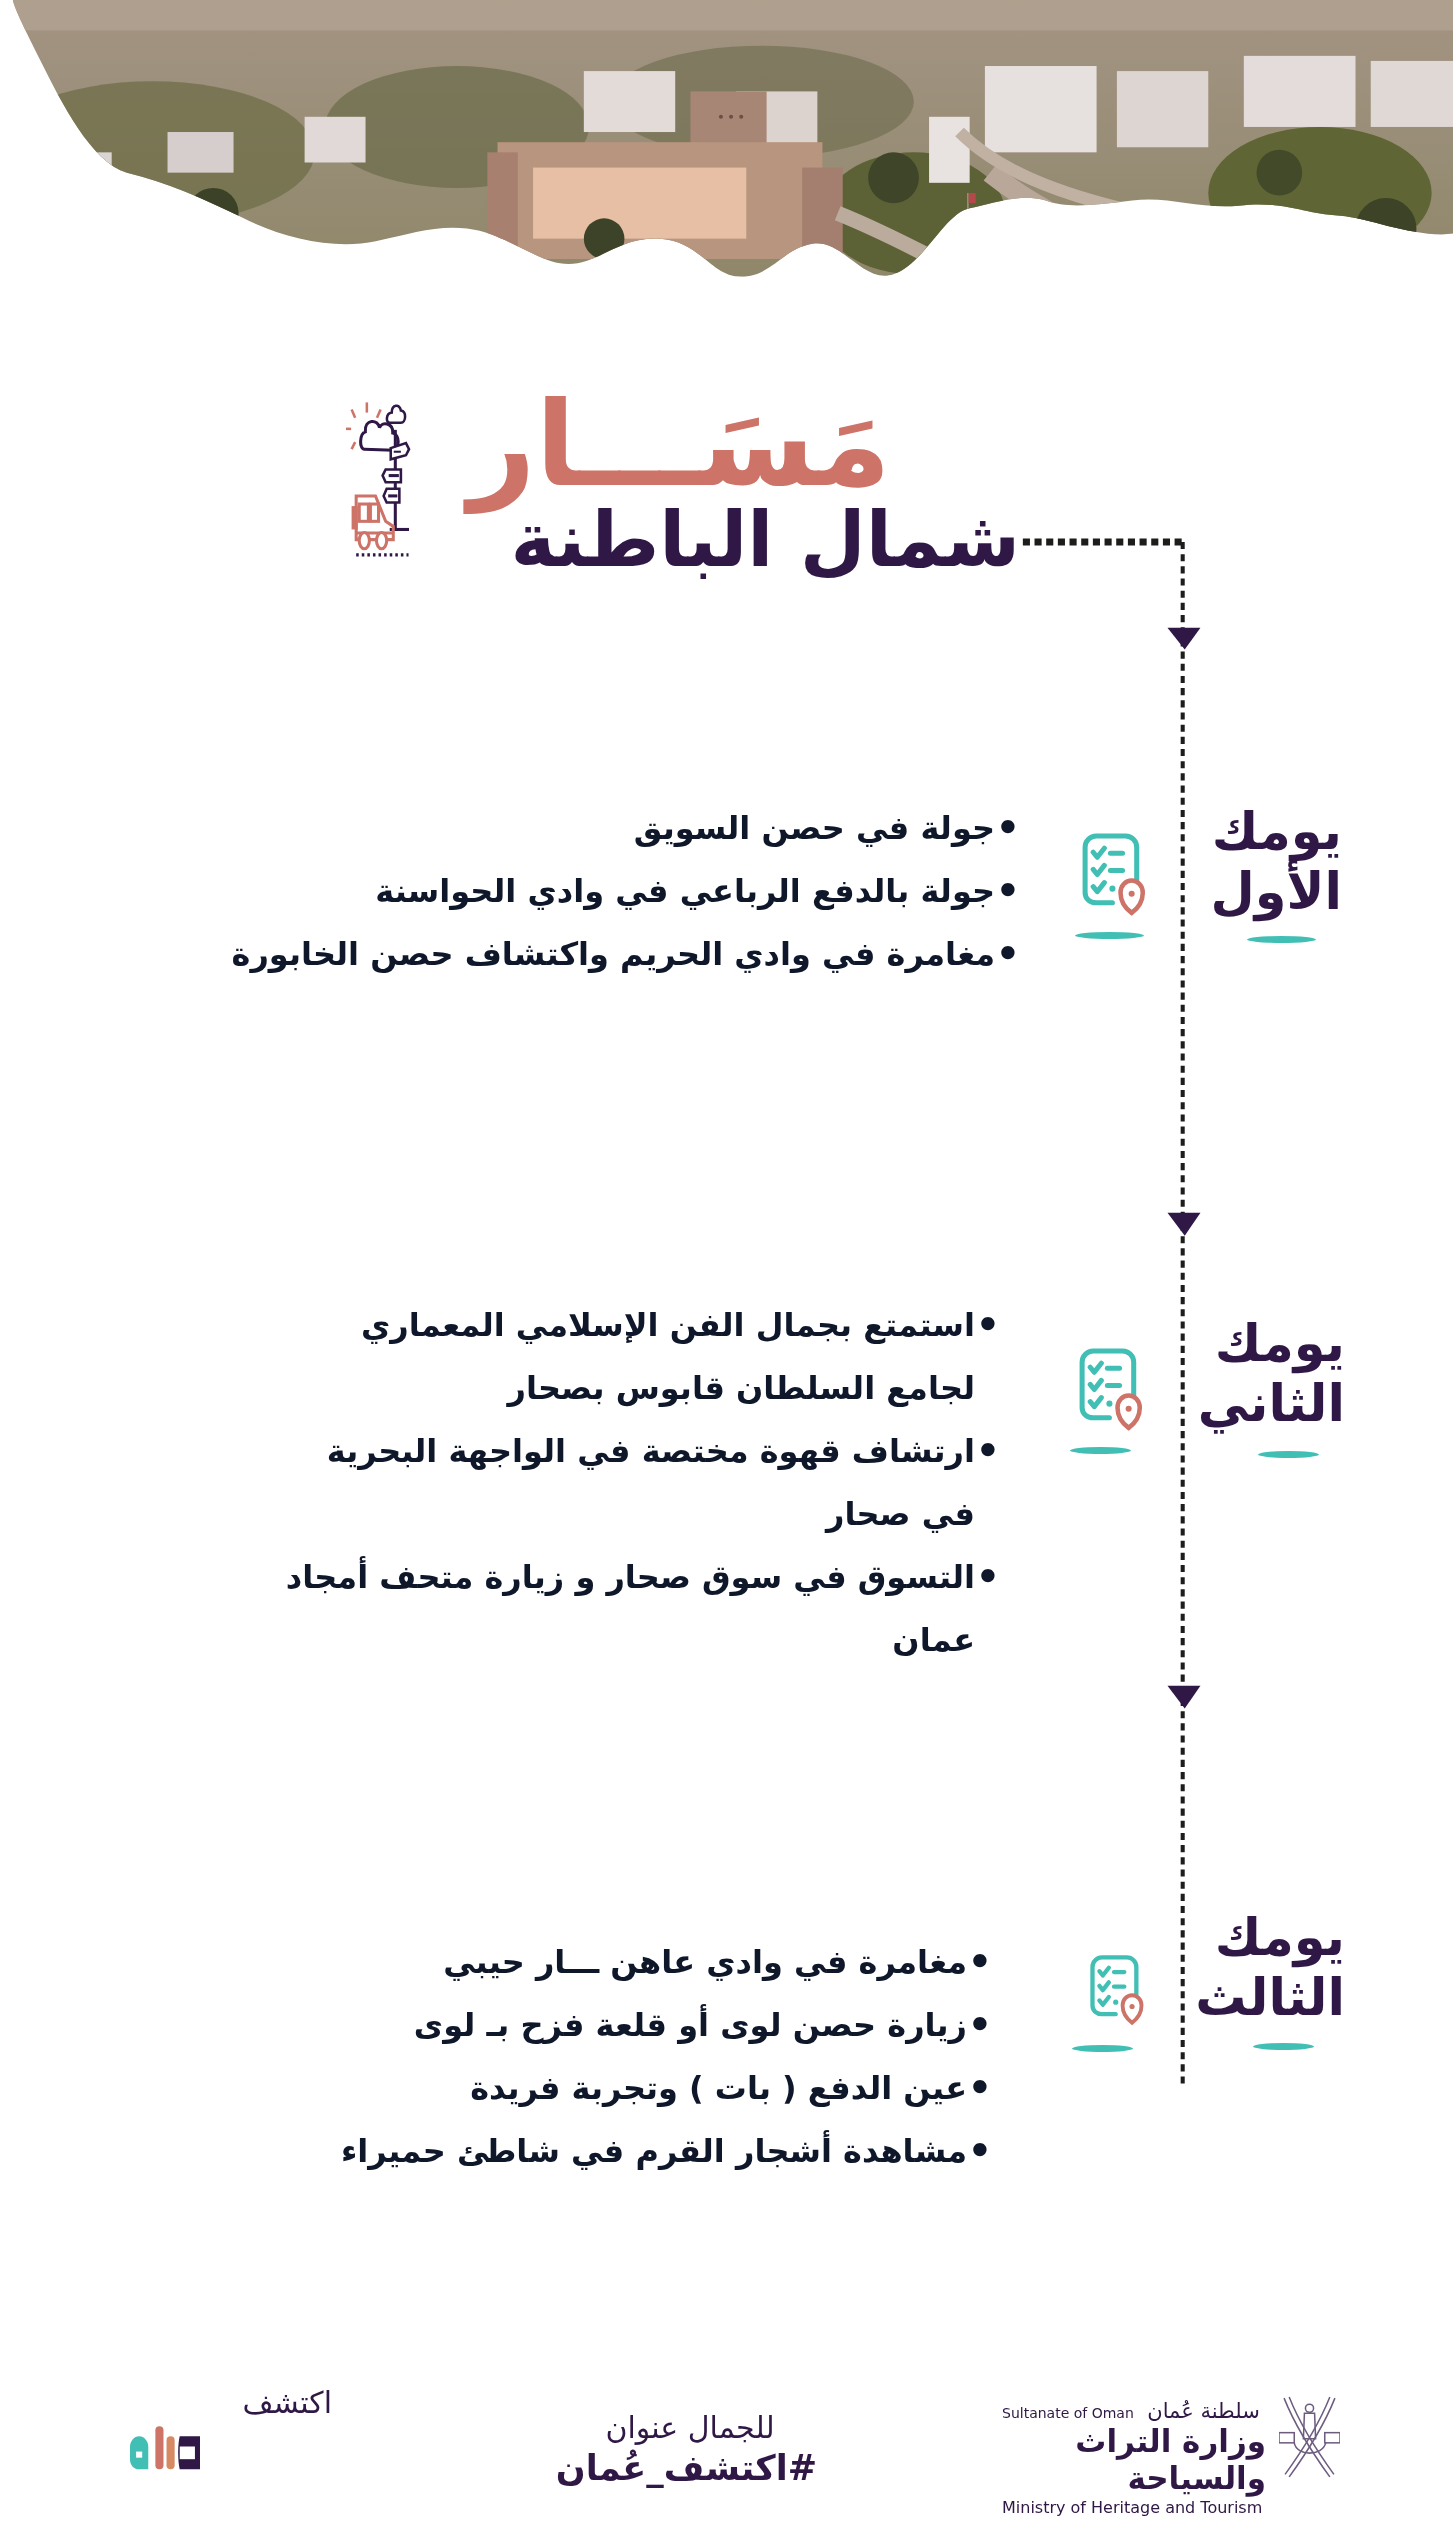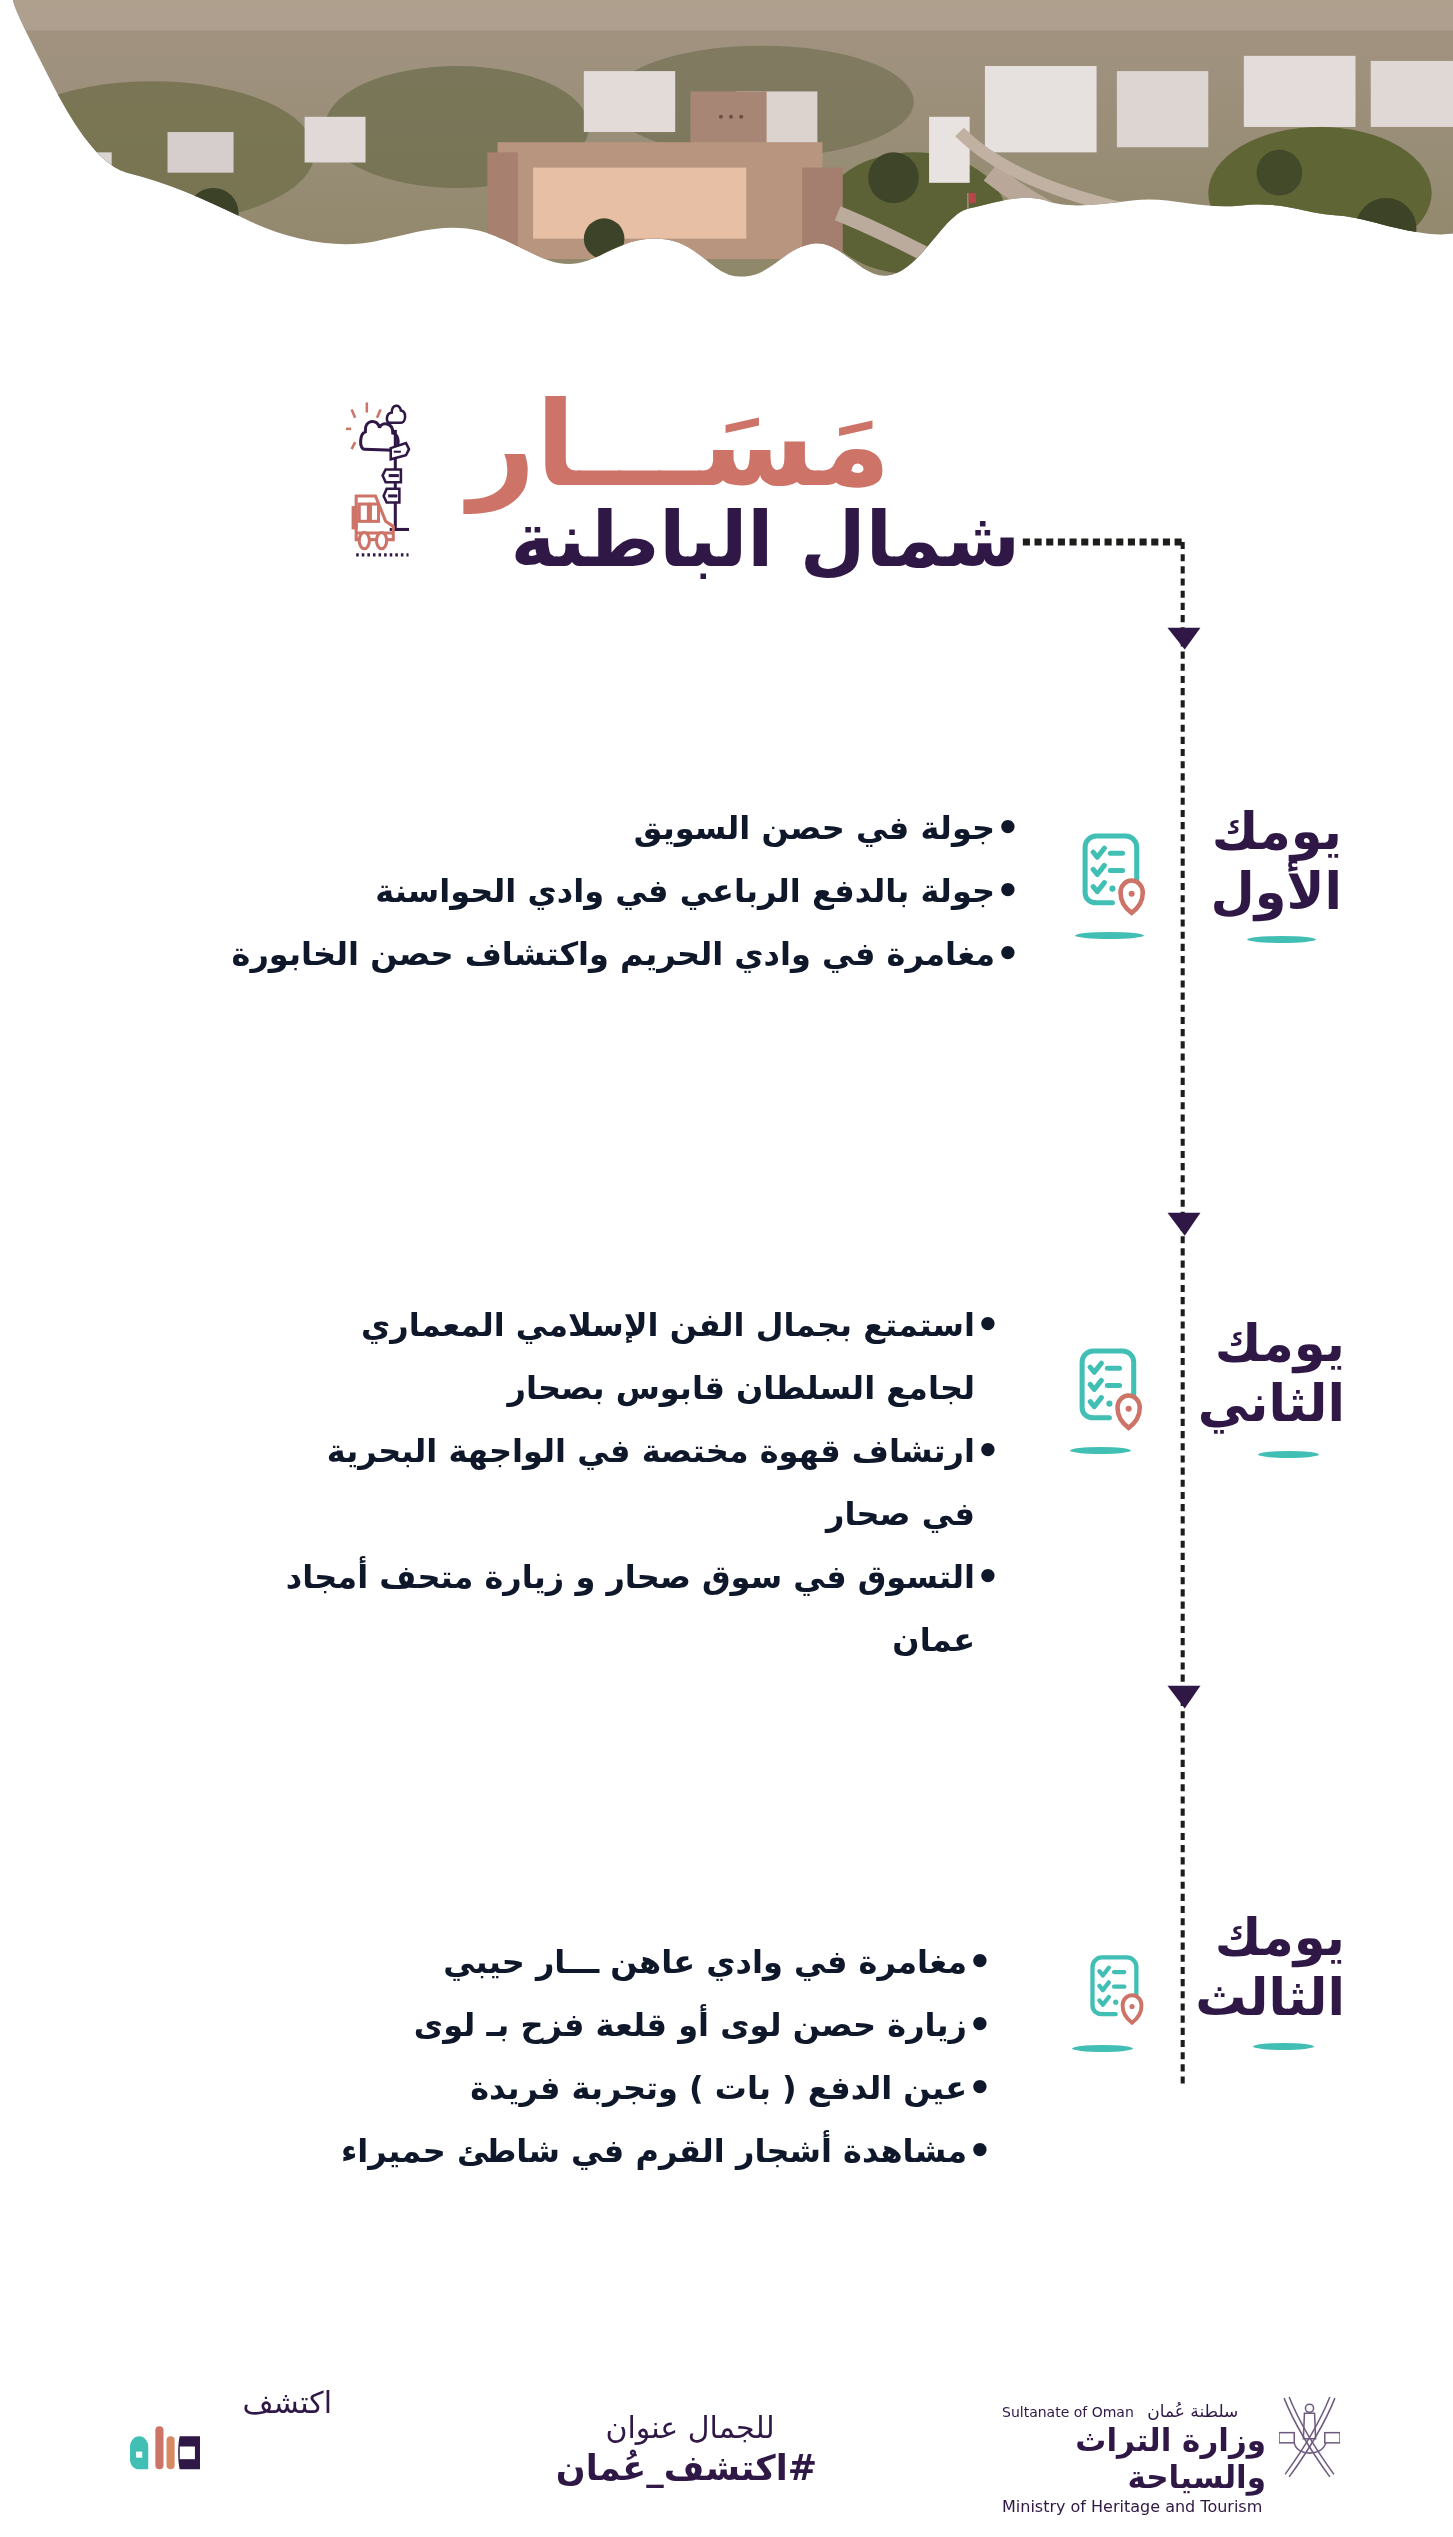--- a/index.html
+++ b/index.html
@@ -33,21 +33,21 @@
              position:relative; padding-right:25px; }
   .list li::before { content:"•"; position:absolute; right:0; top:0; font-size:38px; }
   .list li .cont { display:block; }
 
   
   .foot-tag { text-align:center; direction:rtl; color:#2F1746; }
   .foot-tag .l1 { font-size:30px; line-height:37px; font-weight:normal; }
   .foot-tag .l2 { font-size:35px; line-height:44px; font-weight:bold; }
   .ministry { direction:ltr; color:#2F1746; }
   .ministry .r1 { font-size:14px; line-height:20px; white-space:nowrap; }
-  .ministry .r1 .ar { font-size:17px; margin-left:9px; direction:rtl;margin-top:35px; }
+  .ministry .r1 .ar { font-size:21px; margin-left:9px; direction:rtl;margin-top:35px; }
   .ministry .r2 { font-size:31px; font-weight:bold; line-height:37px; direction:rtl; text-align:right; }
   .ministry .r3 { font-size:16px; line-height:22px; white-space:nowrap; }
   .explore-logo .top { font-size:30px; direction:rtl; text-align:right; line-height:36px; color:#2F1746; letter-spacing:4px; }
 </style>
 </head>
 <body>
 
 <div class="abs hero">
   <svg viewBox="0 0 2864 640" preserveAspectRatio="none">
     <defs>

